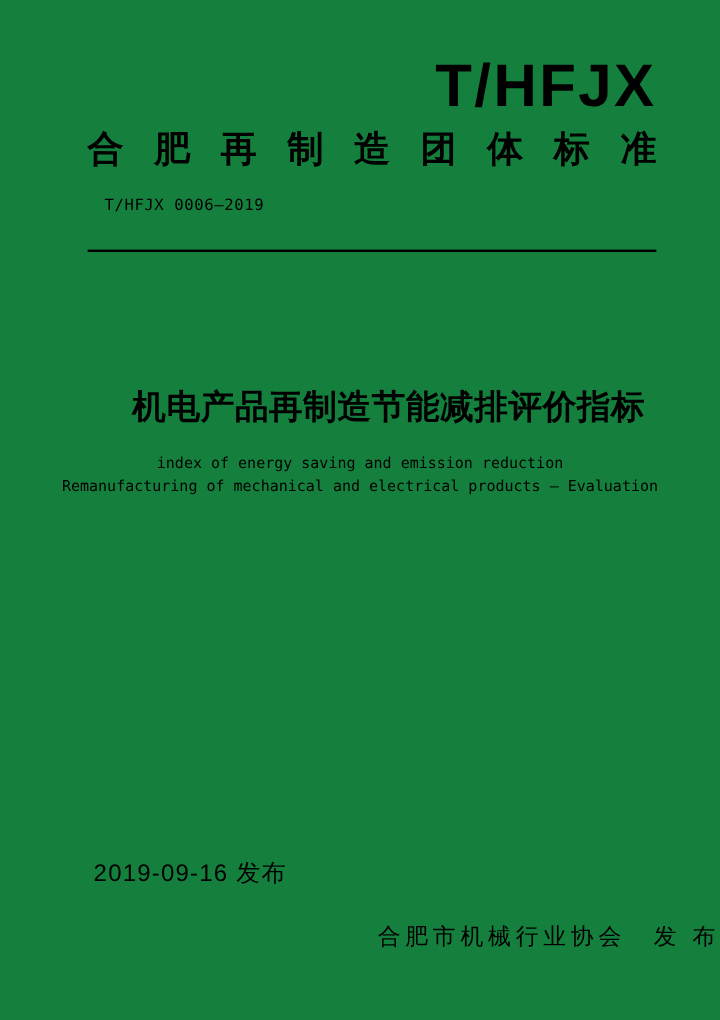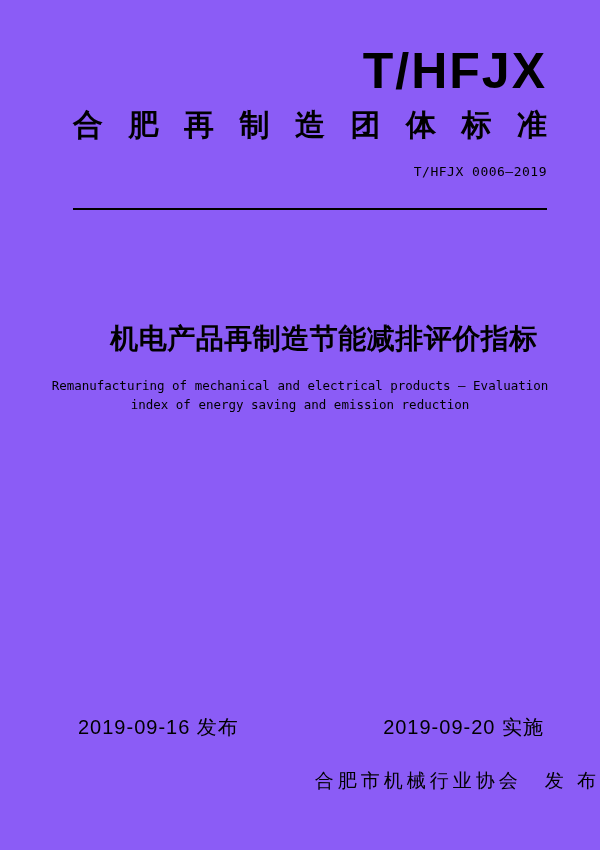--- a/index.html
+++ b/index.html
@@ -4,21 +4,21 @@
 <style>
   html, body {
     margin: 0;
     padding: 0;
     background: #ffffff;
   }
   .page {
     position: relative;
     width: 600px;
     height: 850px;
-    background: #8b5cf6;
+    background: #15803d;
     color: #000000;
     font-family: "Liberation Sans", "DejaVu Sans", sans-serif;
     overflow: hidden;
   }
   .logo {
     position: absolute;
     top: 46px;
     left: 73px;
     right: 53px;
     text-align: right;
@@ -39,21 +39,21 @@
   }
   .charspread {
     display: flex;
     justify-content: space-between;
   }
   .std-number {
     position: absolute;
     top: 164px;
     left: 87px;
     right: 53px;
-    text-align: right;
+    text-align: left;
     font-family: "DejaVu Sans Mono", "Liberation Mono", monospace;
     font-size: 13px;
     letter-spacing: 0.5px;
     white-space: nowrap;
   }
   .rule {
     position: absolute;
     top: 208px;
     left: 73px;
     right: 53px;
@@ -125,24 +125,23 @@
       <span>准</span>
     </div>
 
   <div class="std-number">T/HFJX 0006—2019</div>
 
   <div class="rule"></div>
 
   <div class="title-zh">机电产品再制造节能减排评价指标</div>
 
   <div class="title-en">
+    <div>index of energy saving and emission reduction</div>
     <div>Remanufacturing of mechanical and electrical products — Evaluation</div>
-    <div>index of energy saving and emission reduction</div>
   </div>
 
   <div class="dates">
     <span>2019-09-16 发布</span>
-    <span>2019-09-20 实施</span>
   </div>
 
   <div class="issuer">合肥市机械行业协会　发 布</div>
 
 </div>
 
 </body></html>

